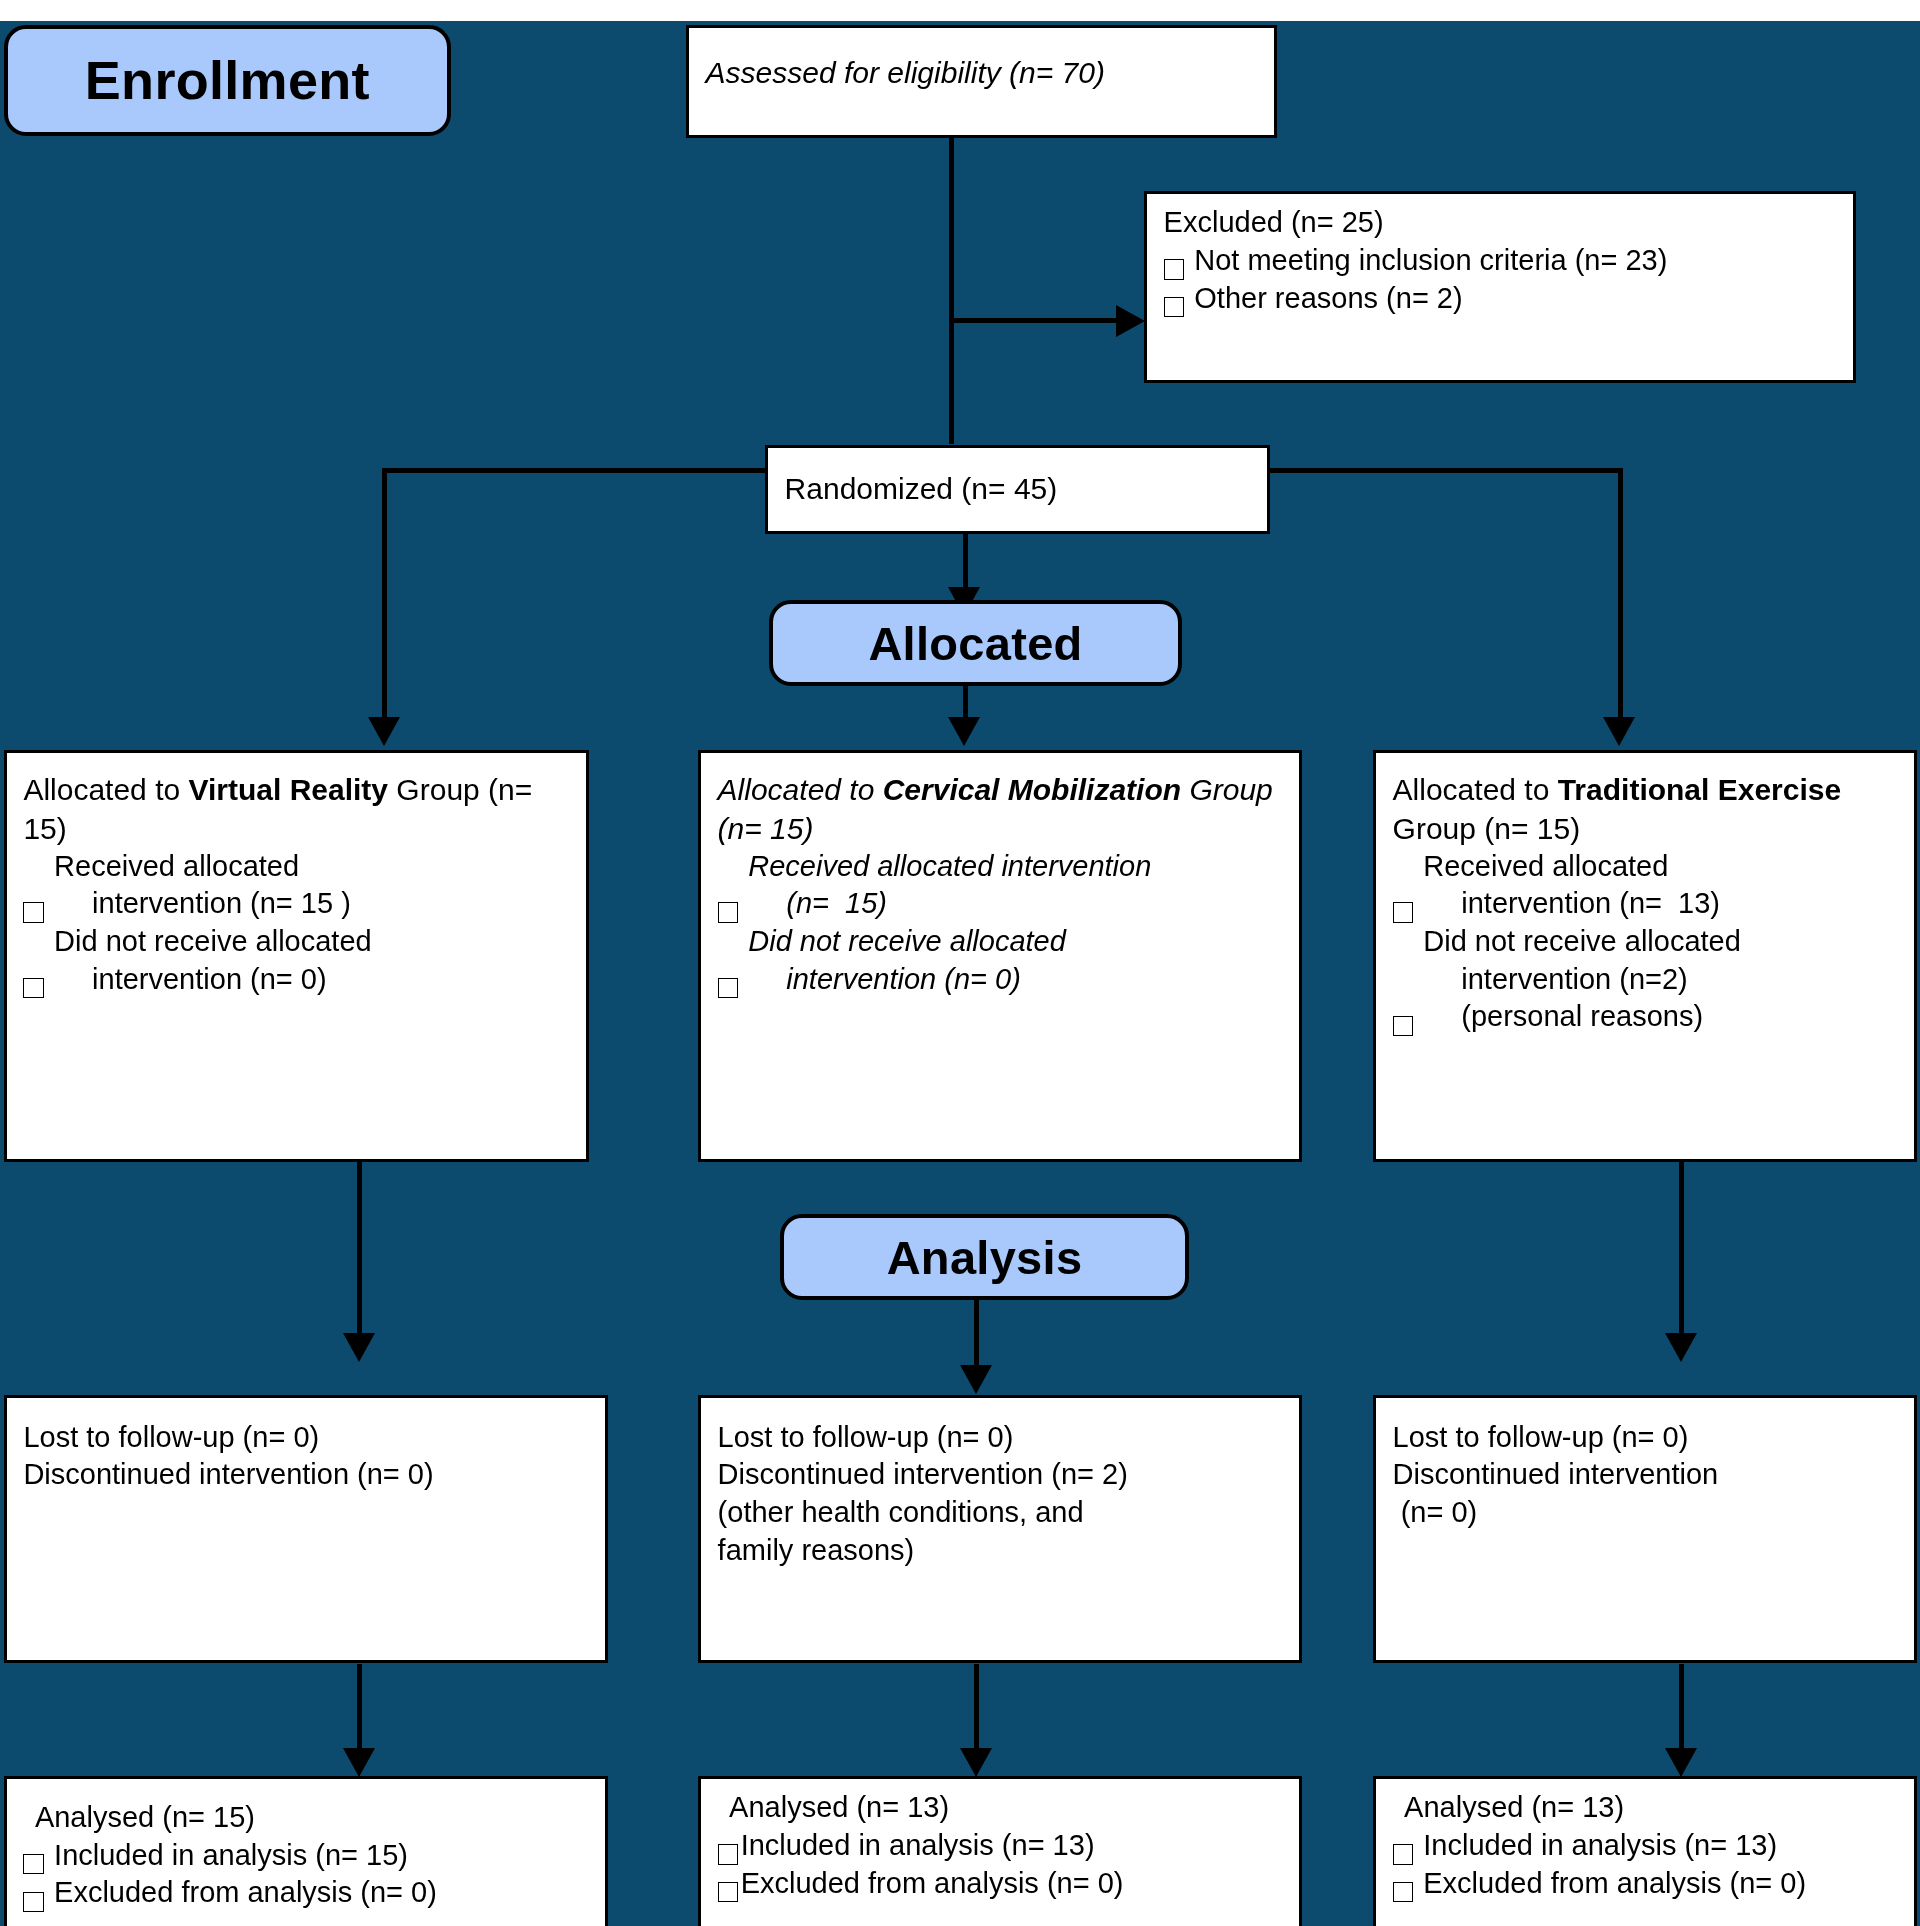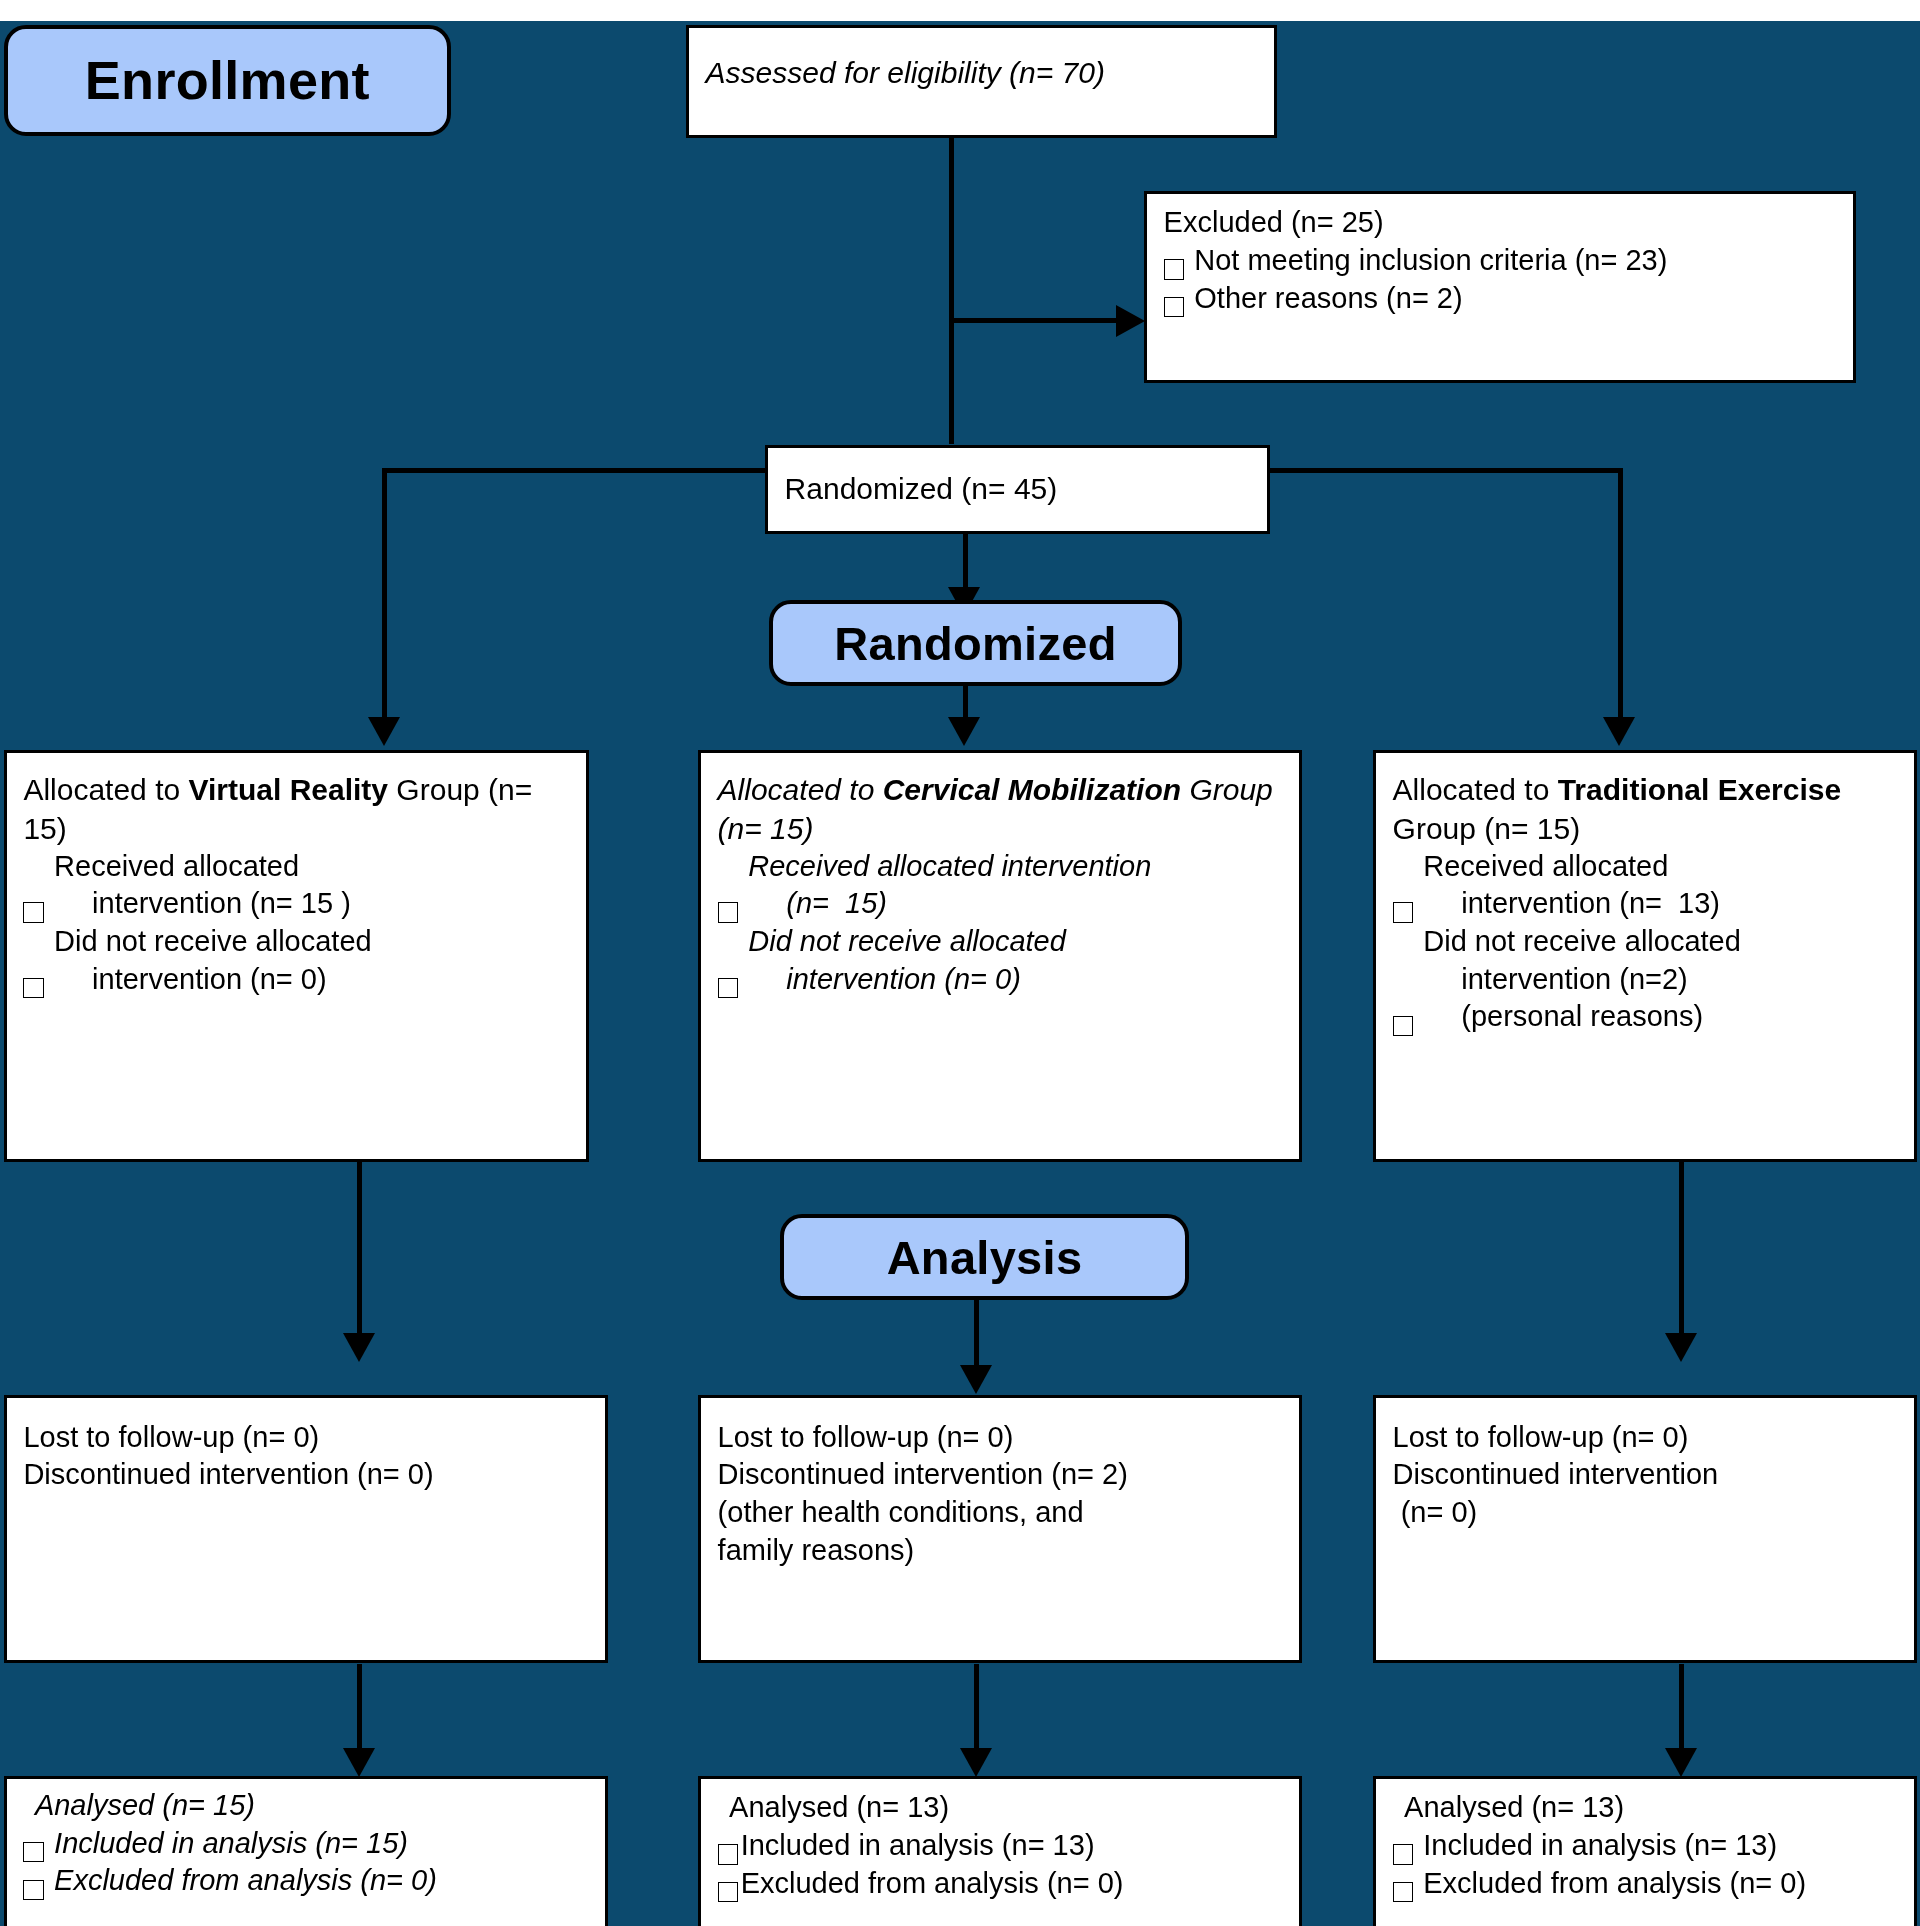--- a/index.html
+++ b/index.html
@@ -81,21 +81,21 @@
   <div class="arrowdown" style="left:368px;top:696px;"></div>
 
   <div class="hline" style="left:1268px;top:447px;width:355px;"></div>
   <div class="vline" style="left:1618px;top:447px;height:251px;"></div>
   <div class="arrowdown" style="left:1603px;top:696px;"></div>
 
   <div class="vline" style="left:963px;top:513px;height:54px;"></div>
   <div class="arrowdown" style="left:948px;top:566px;"></div>
 
   <div class="badge" style="left:769px;top:579px;width:413px;height:86px;font-size:47px;">
-    <span>Randomized</span>
+    <span>Allocated</span>
   </div>
   <div class="vline" style="left:963px;top:665px;height:33px;"></div>
   <div class="arrowdown" style="left:948px;top:696px;"></div>
 
   <div class="box" style="left:3.8px;top:729px;width:585px;height:412px;">
     <div class="inner">
       <div class="t big"><span>Allocated to </span><span class="b">Virtual Reality</span><span> Group (n= 15)</span></div>
       <div class="row">
         <span class="cbx"></span>
         <span class="t rtext"><span>Received allocated</span><span class="indent">intervention (n= 15 )</span></span>
@@ -174,21 +174,21 @@
   <div class="vline" style="left:357px;top:1643px;height:86px;"></div>
   <div class="arrowdown" style="left:343px;top:1727px;"></div>
 
   <div class="vline" style="left:974px;top:1643px;height:86px;"></div>
   <div class="arrowdown" style="left:960px;top:1727px;"></div>
 
   <div class="vline" style="left:1679px;top:1643px;height:86px;"></div>
   <div class="arrowdown" style="left:1665px;top:1727px;"></div>
 
   <div class="box" style="left:3.8px;top:1755px;width:604px;height:171px;">
-    <div class="inner" style="padding-top:8px;font-style:italic;">
+    <div class="inner" style="padding-top:20px;">
       <div class="t" style="padding-left:11.5px;">Analysed (n= 15)</div>
       <div class="row">
         <span class="cbx"></span>
         <span class="t rtext">Included in analysis (n= 15)</span>
       </div>
       <div class="row">
         <span class="cbx"></span>
         <span class="t rtext">Excluded from analysis (n= 0)</span>
       </div>
     </div>

